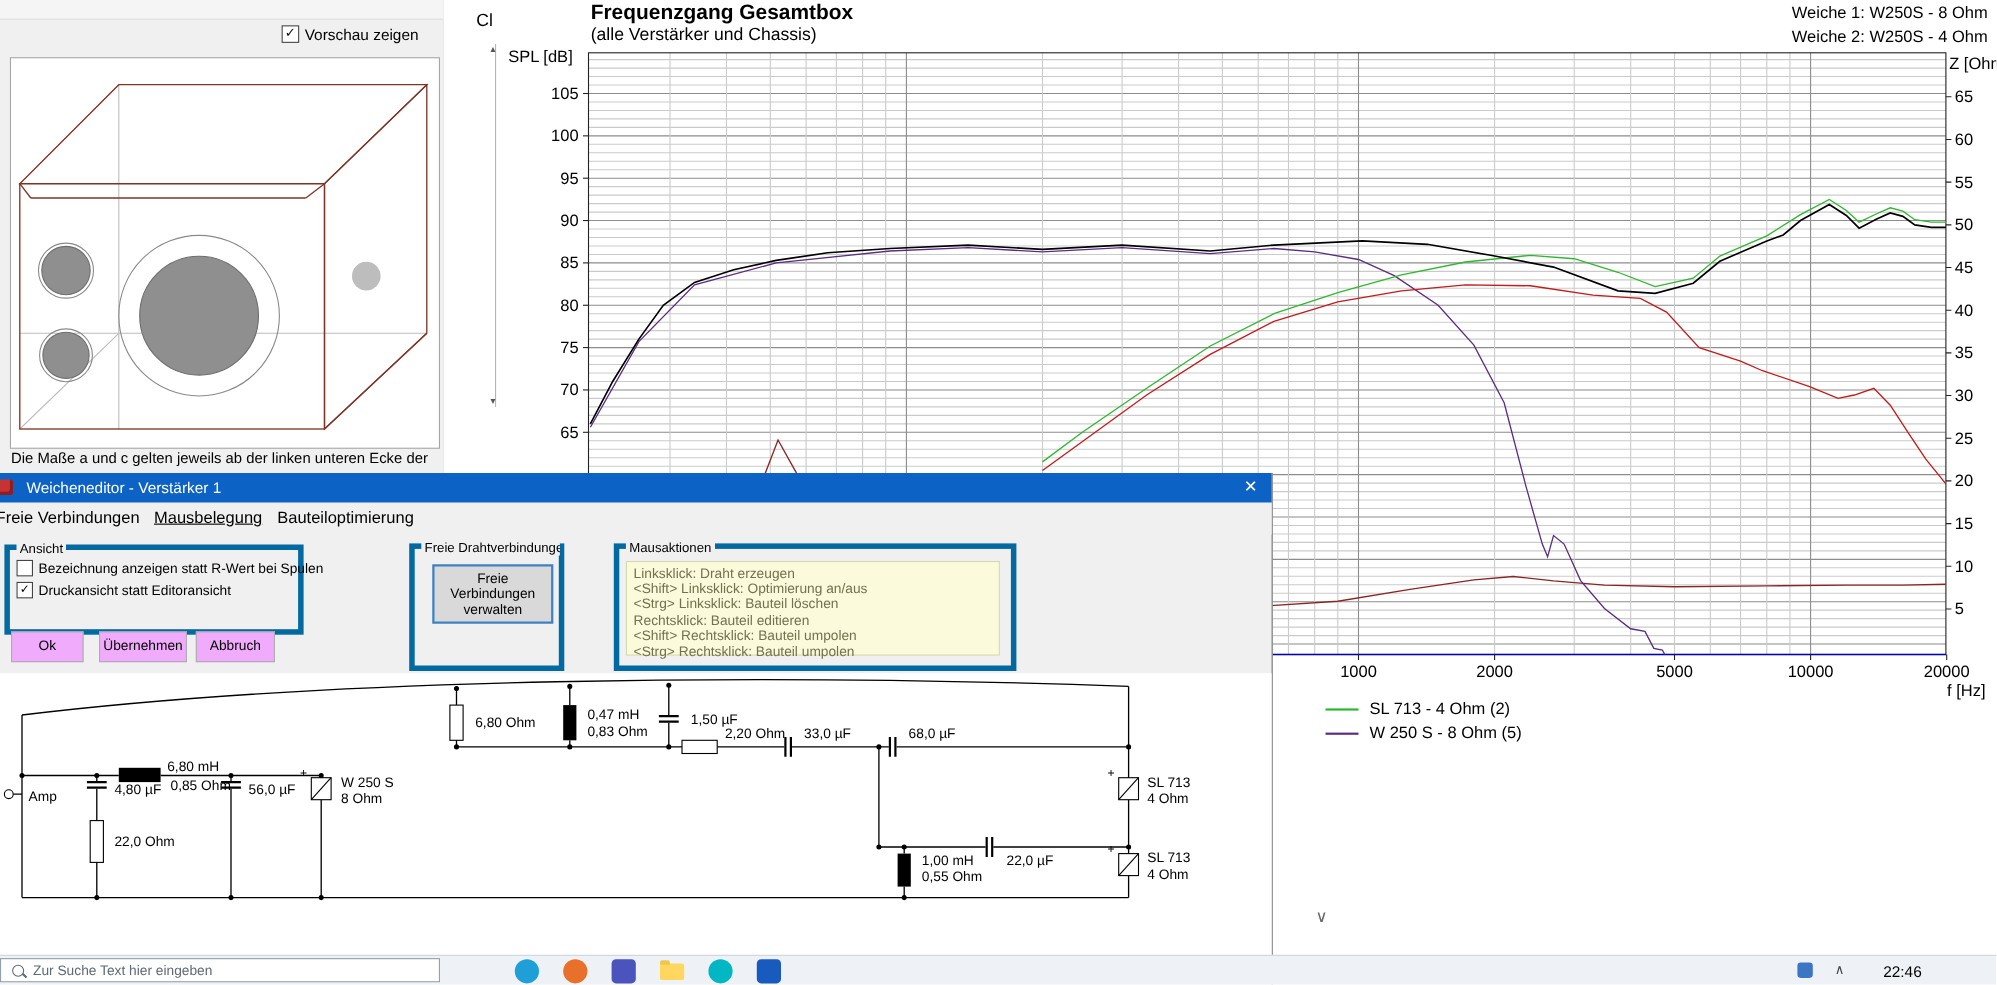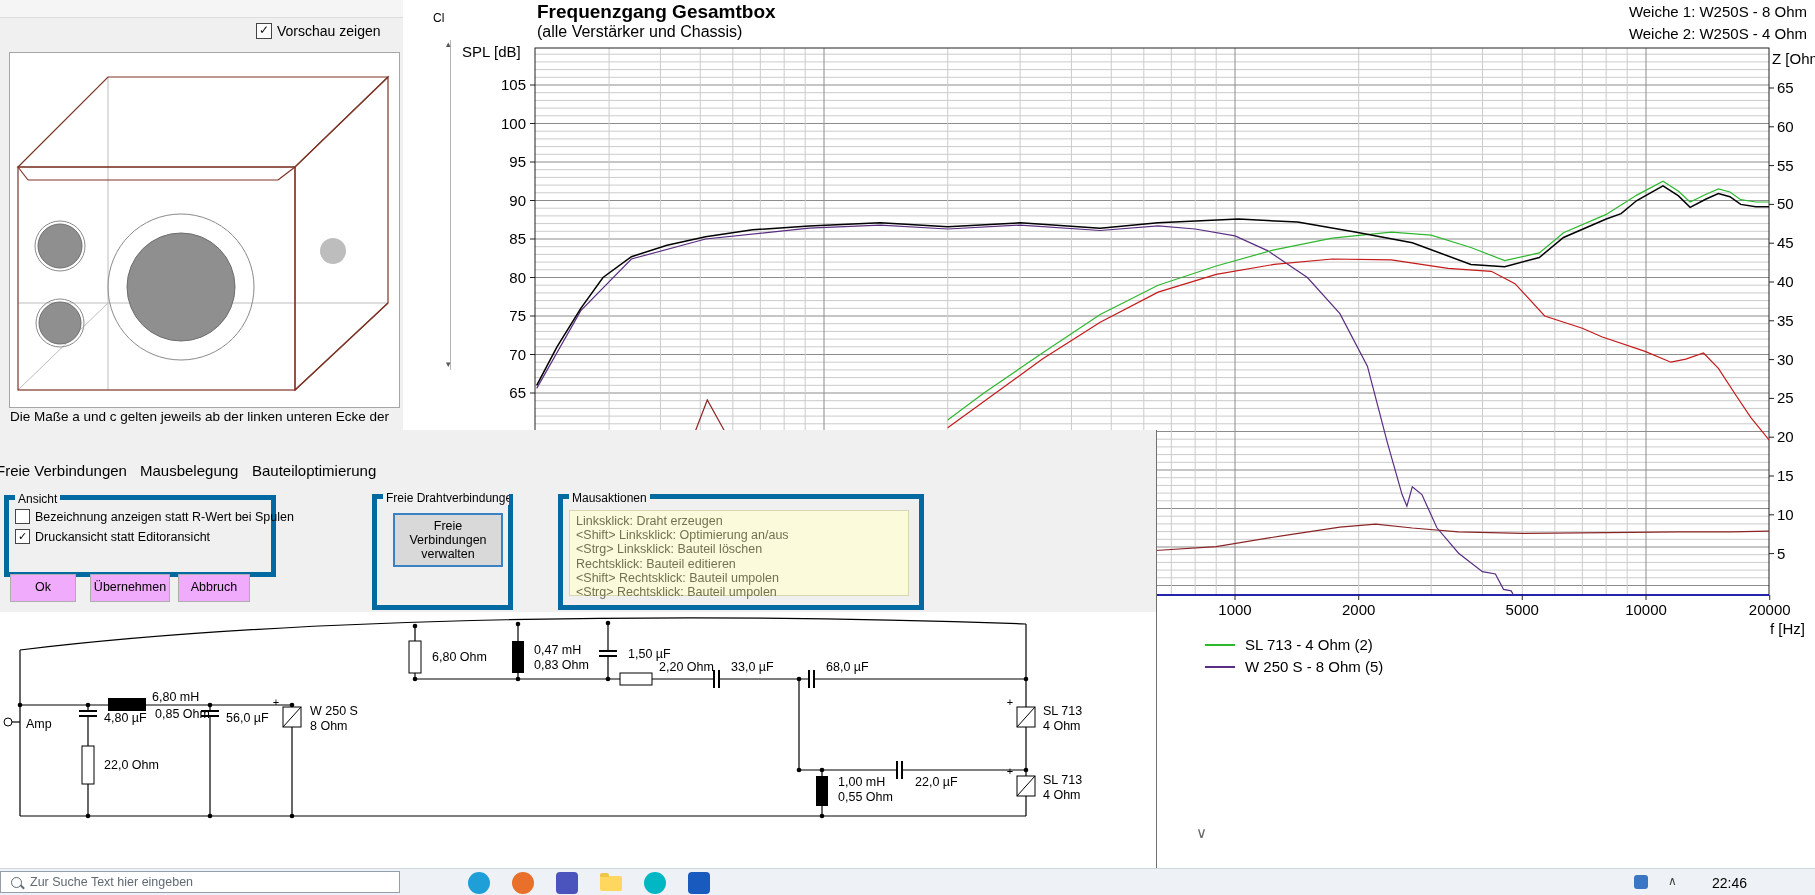--- a/index.html
+++ b/index.html
@@ -9,21 +9,21 @@
   
   #left-window{left:0;top:0;width:403px;height:430px;background:#f0f0f0;border-right:1px solid #9a9a9a;z-index:5;}
   #left-topstrip{left:0;top:0;width:403px;height:17px;background:#f5f5f5;border-bottom:1px solid #dcdcdc;}
   .cb-box{width:14px;height:14px;background:#fff;border:1px solid #444;display:inline-block;
           text-align:center;line-height:13px;font-size:12px;color:#111;}
   #preview-check-row{left:256px;top:23px;font-size:14px;display:flex;gap:5px;align-items:center;}
   #preview-panel{left:9px;top:52px;width:389px;height:354px;background:#fff;border:1px solid #a6a6a6;}
   #left-caption{left:10px;top:409px;width:392px;font-size:13.5px;white-space:nowrap;overflow:hidden;}
   
   #sliver-window{left:403px;top:0;width:52px;height:430px;background:#fff;z-index:5;}
-  #sliver-label{left:30px;top:11px;font-size:12px;}
+  #sliver-label{left:30px;top:11px;font-size:16px;}
   #sliver-scrollbar{left:47px;top:40px;width:1px;height:330px;background:#b5b5b5;}
   .sliver-arrow{left:43px;font-size:9px;color:#555;line-height:9px;}
   
   #chart-window{left:453px;top:0;width:1362px;height:868px;background:#fff;z-index:10;overflow:hidden;}
   #chart-title{left:84px;top:1px;font-size:19px;font-weight:bold;}
   #chart-subtitle{left:84px;top:23px;font-size:16px;}
   #corner-label-1{right:8px;top:3px;font-size:15px;}
   #corner-label-2{right:8px;top:25px;font-size:15px;}
   #spl-axis-label{left:9px;top:43px;font-size:15px;}
   #z-axis-label{left:1319px;top:50px;font-size:15px;white-space:nowrap;}
@@ -297,23 +297,28 @@
   </div>
   <div id="legend-2" class="abs legend-row">
     <span class="legend-swatch" style="background: rgb(90, 45, 130);"></span>
     <span>W 250 S - 8 Ohm  (5)</span>
   </div>
 </div>
 
 <div id="scroll-chevron" class="abs">∨</div>
 
 <div id="dialog" class="abs">
+  <div id="dialog-titlebar" class="abs">
+    <div id="dialog-icon" class="abs"></div>
+    <div id="dialog-title" class="abs">Weicheneditor - Verstärker 1</div>
+    <div id="dialog-close" class="abs">✕</div>
+  </div>
   <div id="dialog-menubar" class="abs">
     <span class="menu-item" style="left:-4px;">Freie Verbindungen</span>
-    <span class="menu-item" style="left:140px;">Mausbelegung</span>
+    <span class="menu-item" style="left:140px;text-decoration:underline;">Mausbelegung</span>
     <span class="menu-item" style="left:252px;">Bauteiloptimierung</span>
   </div>
 
   <div class="groupbox" style="left:4px;top:65px;width:262px;height:72px;">
     <span class="group-label">Ansicht</span>
     <div class="dlg-row" style="left:6px;top:9px;">
       <span class="cb-small"></span>
       <span>Bezeichnung anzeigen statt R-Wert bei Spulen</span>
     </div>
     <div class="dlg-row" style="left:6px;top:29px;">

